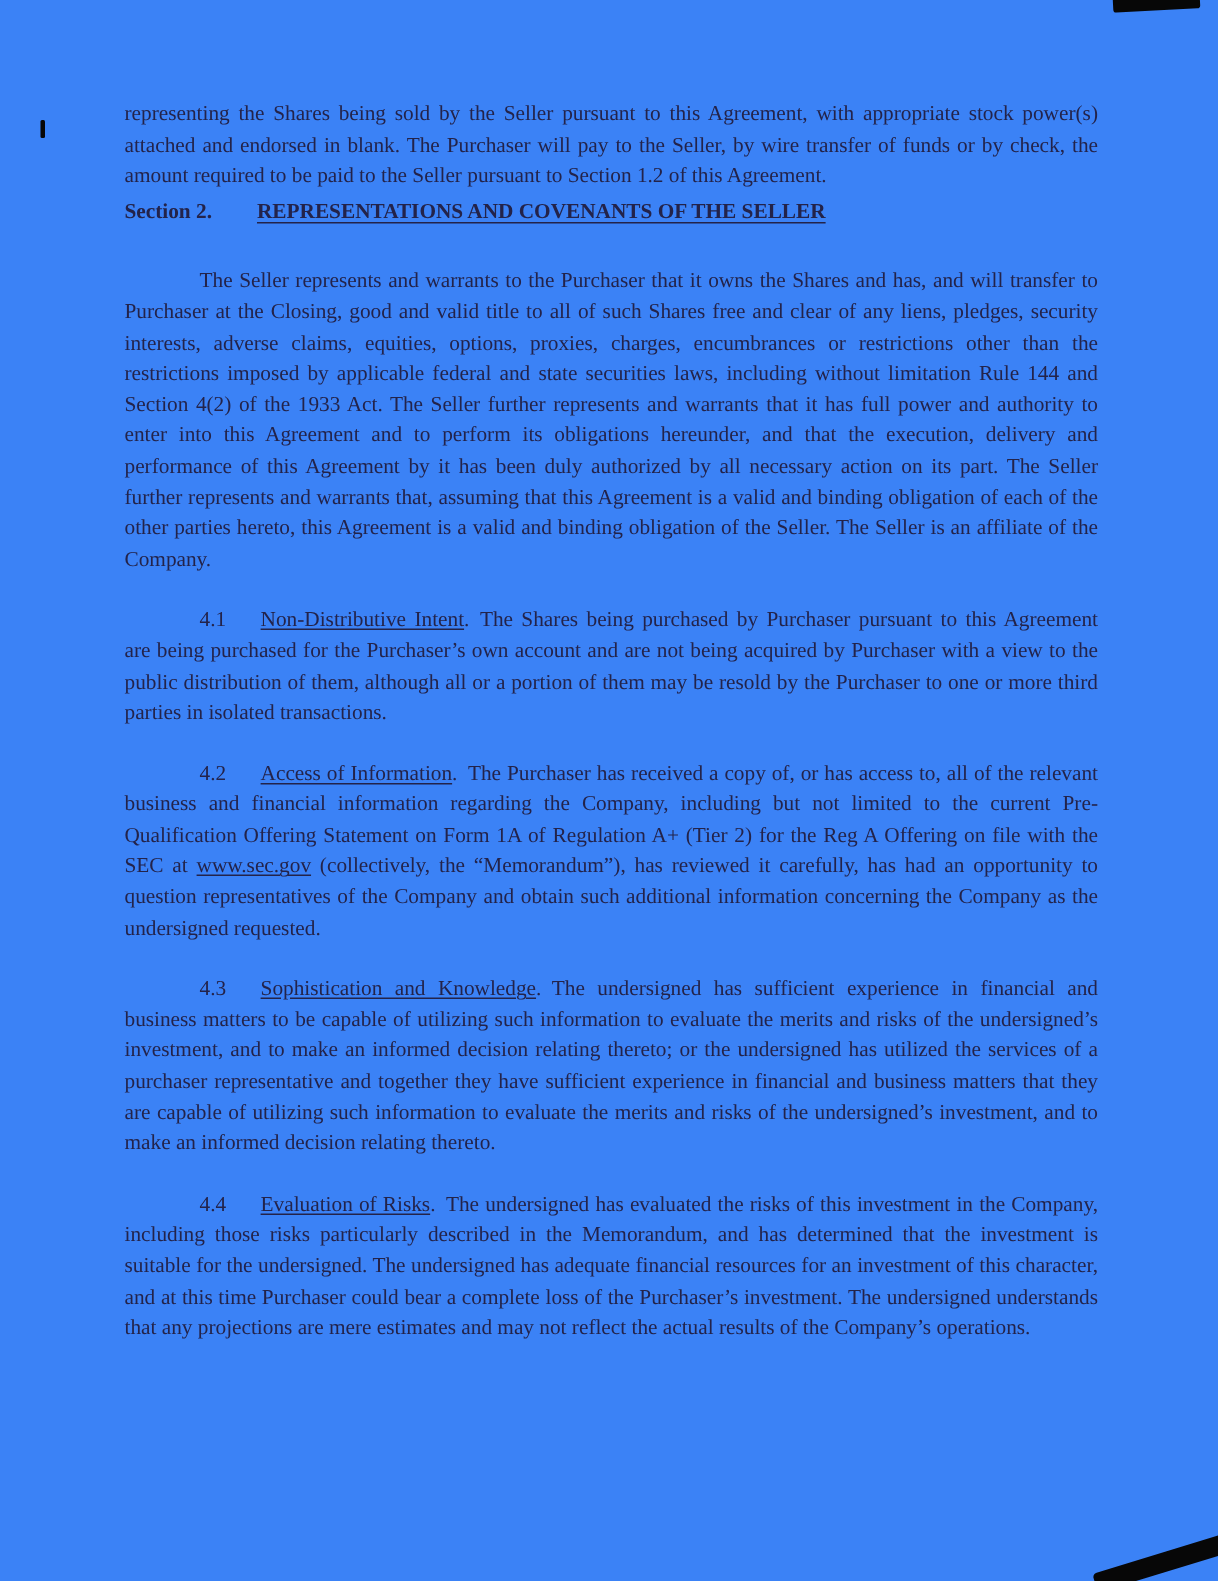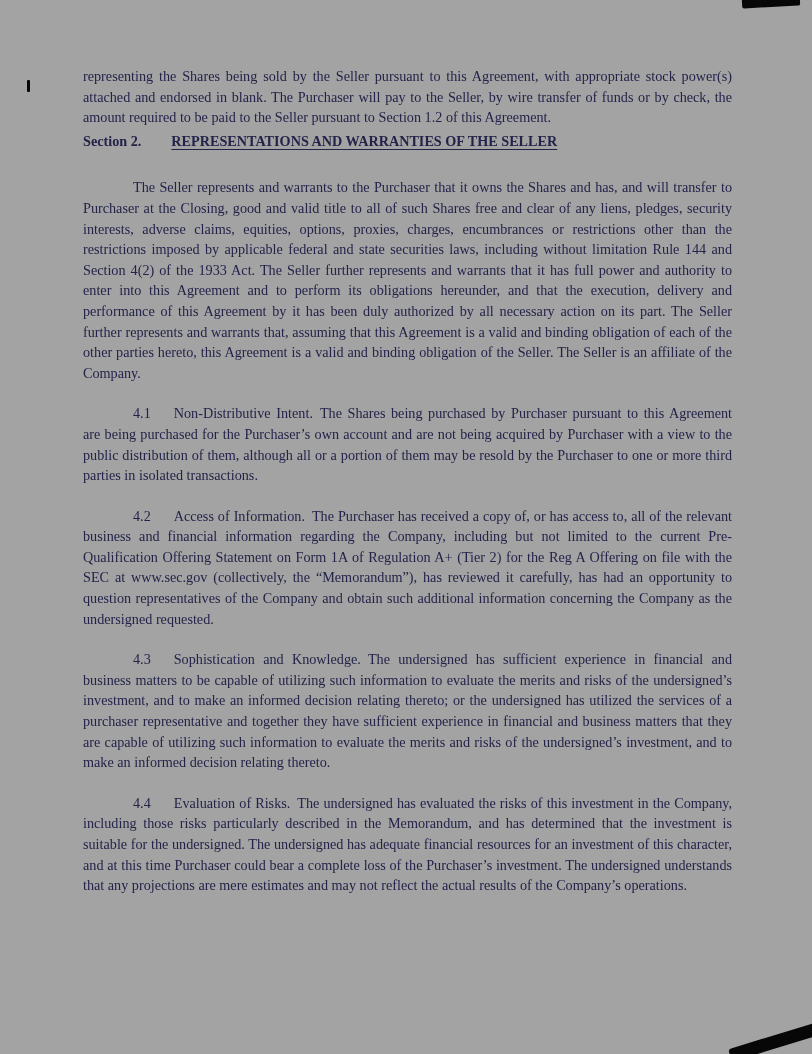--- a/index.html
+++ b/index.html
@@ -2,21 +2,21 @@
 <html><head>
 <meta charset="utf-8">
 <style>
   * { margin: 0; padding: 0; box-sizing: border-box; }
   html, body { background: #e9e9e9; }
   .page {
     position: relative;
     width: 812px;
     height: 1054px;
     margin: 0 auto;
-    background: #a3a3a3;
+    background: #3b82f6;
     overflow: hidden;
     font-family: "Liberation Serif", serif;
     color: #23234a;
   }
   .content {
     position: absolute;
     left: 83px;
     top: 66px;
     width: 649px;
   }
@@ -31,21 +31,21 @@
   .heading {
     font-size: 14.2px;
     line-height: 20.6px;
     font-weight: bold;
     margin-bottom: 26px;
     white-space: nowrap;
   }
   .heading.sec4 { margin-top: 18px; margin-bottom: 16px; }
   .intro-line { margin-bottom: 14px; }
   .sec-title { text-decoration: underline; text-underline-offset: 3px; }
-  .u { text-underline-offset: 2px; }
+  .u { text-decoration: underline; text-underline-offset: 2px; }
   .tab { display: inline-block; }
   .w30 { width: 30px; }
   .w23 { width: 23px; }
   .sep { margin-right: 7px; }
   
   .artifact { position: absolute; background: #070707; }
   .artifact.top-right {
     top: -3px; right: 12px;
     width: 58px; height: 10px;
     transform: rotate(-3deg);
@@ -69,21 +69,21 @@
 <div class="page">
 
   <div class="artifact top-right"></div>
   <div class="artifact bottom-right"></div>
   <div class="artifact left-tick"></div>
 
   <div class="content">
 
     <p class="para tight">representing the Shares being sold by the Seller pursuant to this Agreement, with appropriate stock power(s) attached and endorsed in blank. The Purchaser will pay to the Seller, by wire transfer of funds or by check, the amount required to be paid to the Seller pursuant to Section 1.2 of this Agreement.</p>
 
-    <p class="heading"><span>Section 2.</span><span class="tab w30"></span><span class="sec-title">REPRESENTATIONS AND WARRANTIES OF THE SELLER</span></p>
+    <p class="heading"><span>Section 2.</span><span class="tab w30"></span><span class="sec-title">REPRESENTATIONS AND COVENANTS OF THE SELLER</span></p>
 
     <p class="para indent">The Seller represents and warrants to the Purchaser that it owns the Shares and has, and will transfer to Purchaser at the Closing, good and valid title to all of such Shares free and clear of any liens, pledges, security interests, adverse claims, equities, options, proxies, charges, encumbrances or restrictions other than the restrictions imposed by applicable federal and state securities laws, including without limitation Rule 144 and Section 4(2) of the 1933 Act. The Seller further represents and warrants that it has full power and authority to enter into this Agreement and to perform its obligations hereunder, and that the execution, delivery and performance of this Agreement by it has been duly authorized by all necessary action on its part. The Seller further represents and warrants that, assuming that this Agreement is a valid and binding obligation of each of the other parties hereto, this Agreement is a valid and binding obligation of the Seller. The Seller is an affiliate of the Company.</p>
 
 
 
     <p class="para indent"><span>4.1</span><span class="tab w23"></span><span class="u">Non-Distributive Intent</span><span class="sep">.</span><span>The Shares being purchased by Purchaser pursuant to this Agreement are being purchased for the Purchaser’s own account and are not being acquired by Purchaser with a view to the public distribution of them, although all or a portion of them may be resold by the Purchaser to one or more third parties in isolated transactions.</span></p>
 
     <p class="para indent"><span>4.2</span><span class="tab w23"></span><span class="u">Access of Information</span><span class="sep">.</span><span>The Purchaser has received a copy of, or has access to, all of the relevant business and financial information regarding the Company, including but not limited to the current Pre-Qualification Offering Statement on Form 1A of Regulation A+ (Tier 2) for the Reg A Offering on file with the SEC at </span><span class="u">www.sec.gov</span><span> (collectively, the “Memorandum”), has reviewed it carefully, has had an opportunity to question representatives of the Company and obtain such additional information concerning the Company as the undersigned requested.</span></p>
 
     <p class="para indent"><span>4.3</span><span class="tab w23"></span><span class="u">Sophistication and Knowledge</span><span class="sep">.</span><span>The undersigned has sufficient experience in financial and business matters to be capable of utilizing such information to evaluate the merits and risks of the undersigned’s investment, and to make an informed decision relating thereto; or the undersigned has utilized the services of a purchaser representative and together they have sufficient experience in financial and business matters that they are capable of utilizing such information to evaluate the merits and risks of the undersigned’s investment, and to make an informed decision relating thereto.</span></p>

